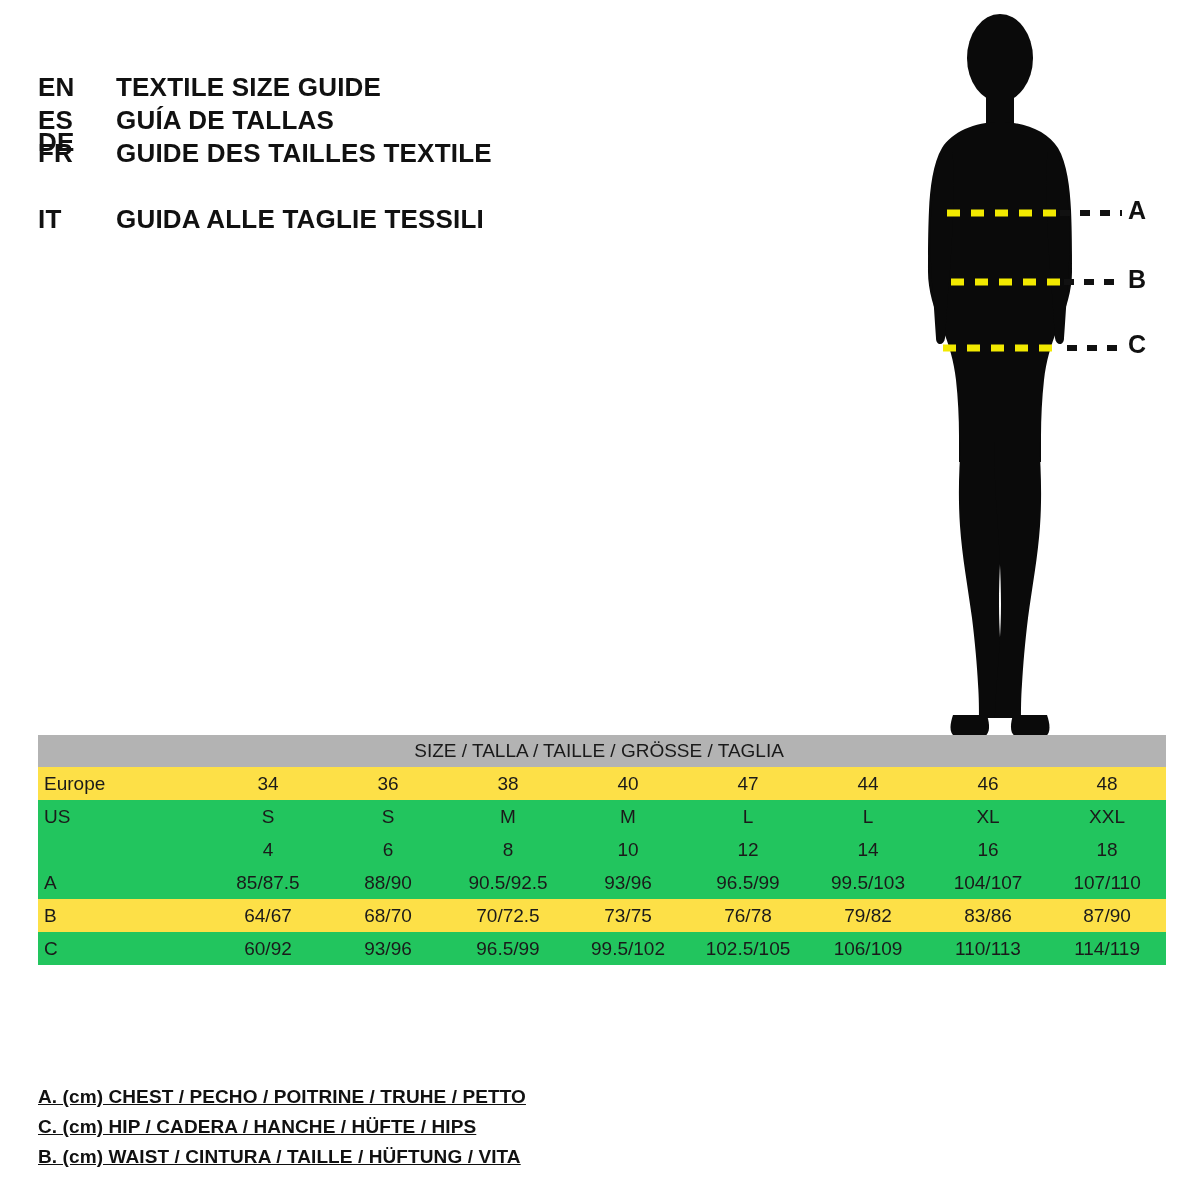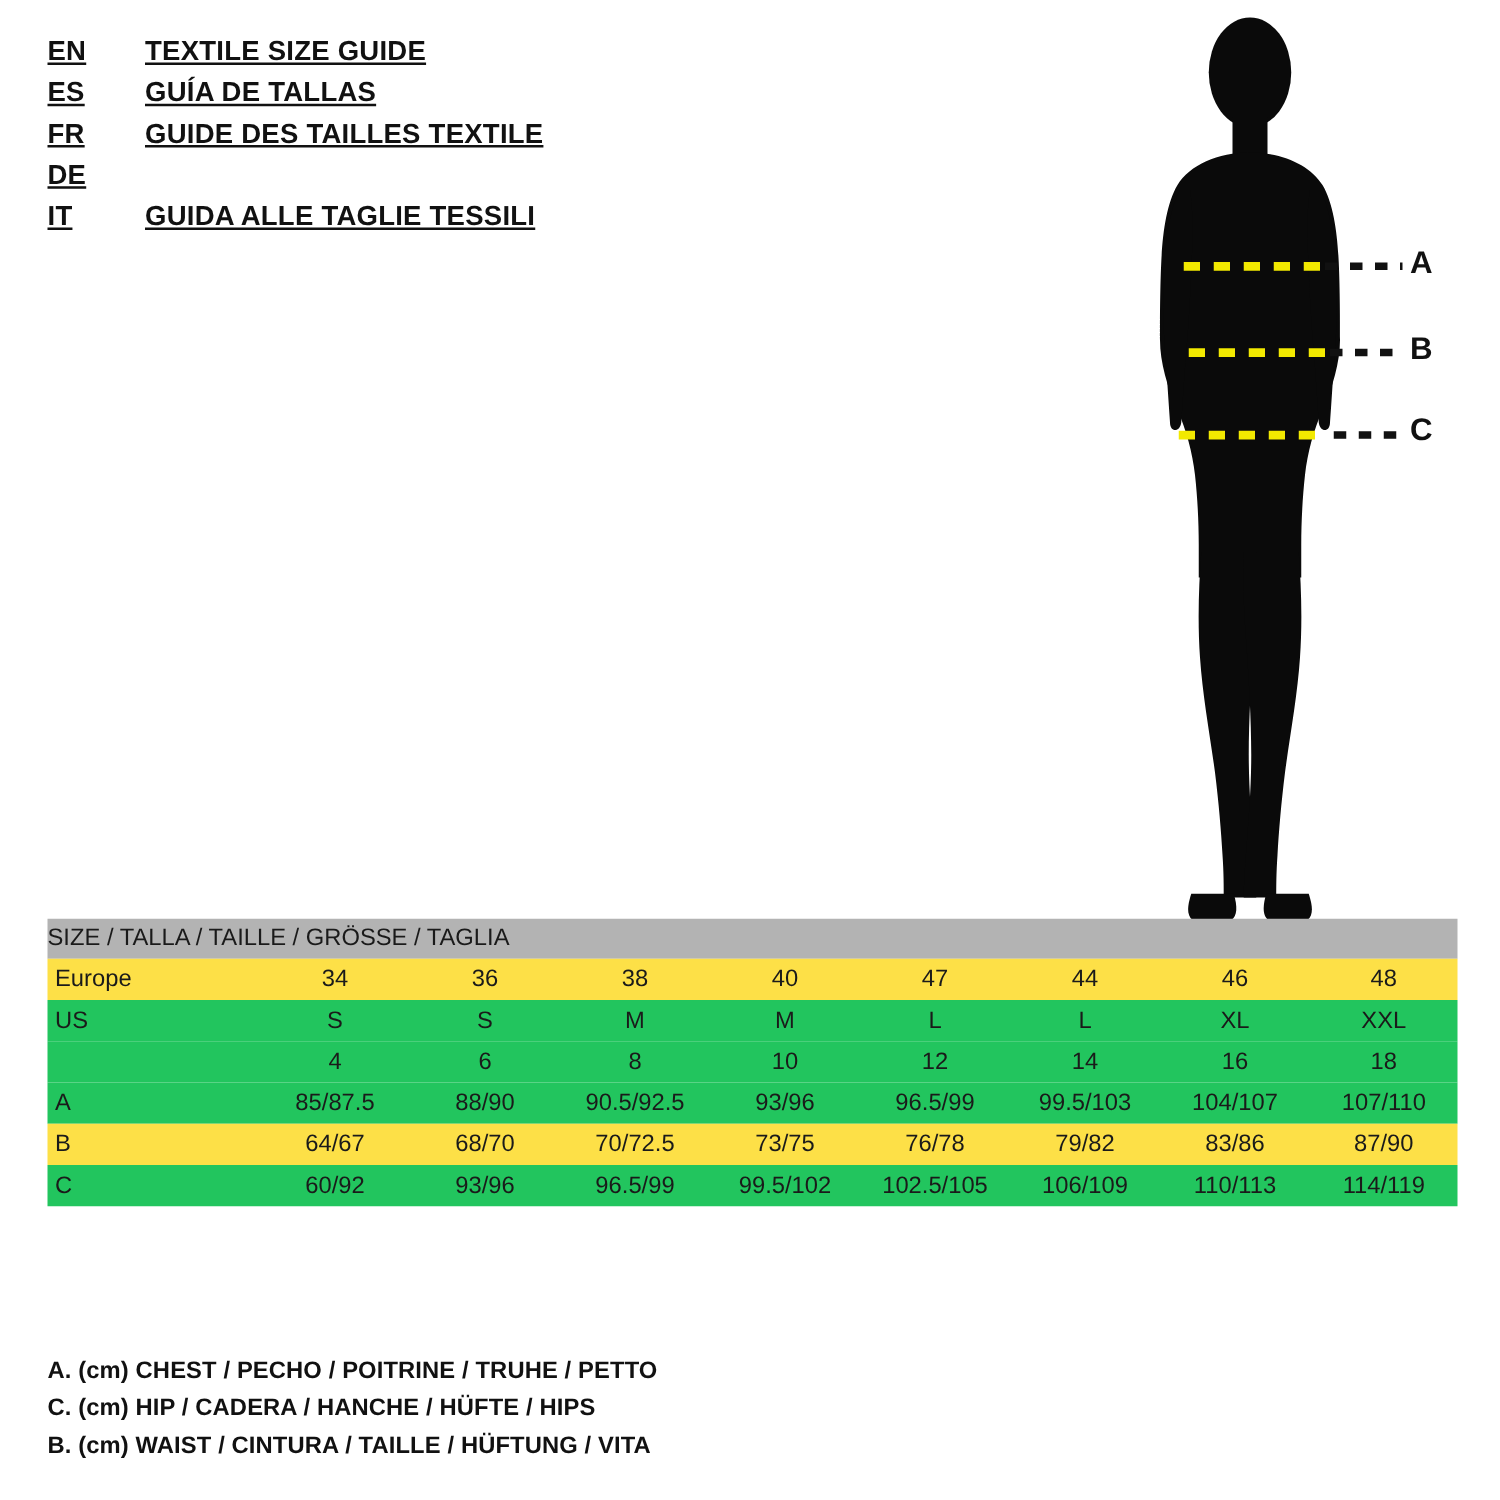--- a/index.html
+++ b/index.html
@@ -20,32 +20,32 @@
   .lang-block {
     position: absolute;
     top: 28px;
     left: 38px;
     width: 600px;
   }
   .lang-row {
     display: flex;
     align-items: baseline;
     height: 33px;
-    font-size: 22px;
+    font-size: 26px;
     font-weight: bold;
     letter-spacing: 0.2px;
     color: #111;
-    text-decoration: underline;
   }
   .lang-code {
     width: 78px;
     flex: none;
   }
   .lang-title {
     flex: 1;
+    margin-top: 44px;
   }
 
   
   .figure-area {
     position: absolute;
     top: 10px;
     left: 860px;
     width: 330px;
     height: 740px;
   }
@@ -88,21 +88,21 @@
   table.size-table td {
     height: 33px;
     padding: 0 6px;
     color: #1a1a1a;
     font-family: "Liberation Sans", sans-serif;
   }
   tr.header-row td {
     background: #b3b3b3;
     font-weight: normal;
     font-size: 19px;
-    text-align: left;
+    text-align: center;
     height: 32px;
     padding-left: 0;
     margin-top: 32px;
   }
   tr.band-light td { background: #22c55e; }
   tr.band-white td { background: #fde047; }
   td.label-cell {
     text-align: left;
     padding-left: 8px;
     width: 170px;
@@ -117,20 +117,21 @@
     top: 1086px;
     left: 38px;
     width: 800px;
   }
   .legend-line {
     font-size: 19px;
     font-weight: bold;
     color: #111;
     height: 30px;
     letter-spacing: 0.1px;
+    text-decoration: underline;
   }
 </style>
 </head>
 <body>
 
 <div class="lang-block">
   <div class="lang-row">
     <span class="lang-code">EN</span>
     <span class="lang-title">TEXTILE SIZE GUIDE</span>
   </div>

